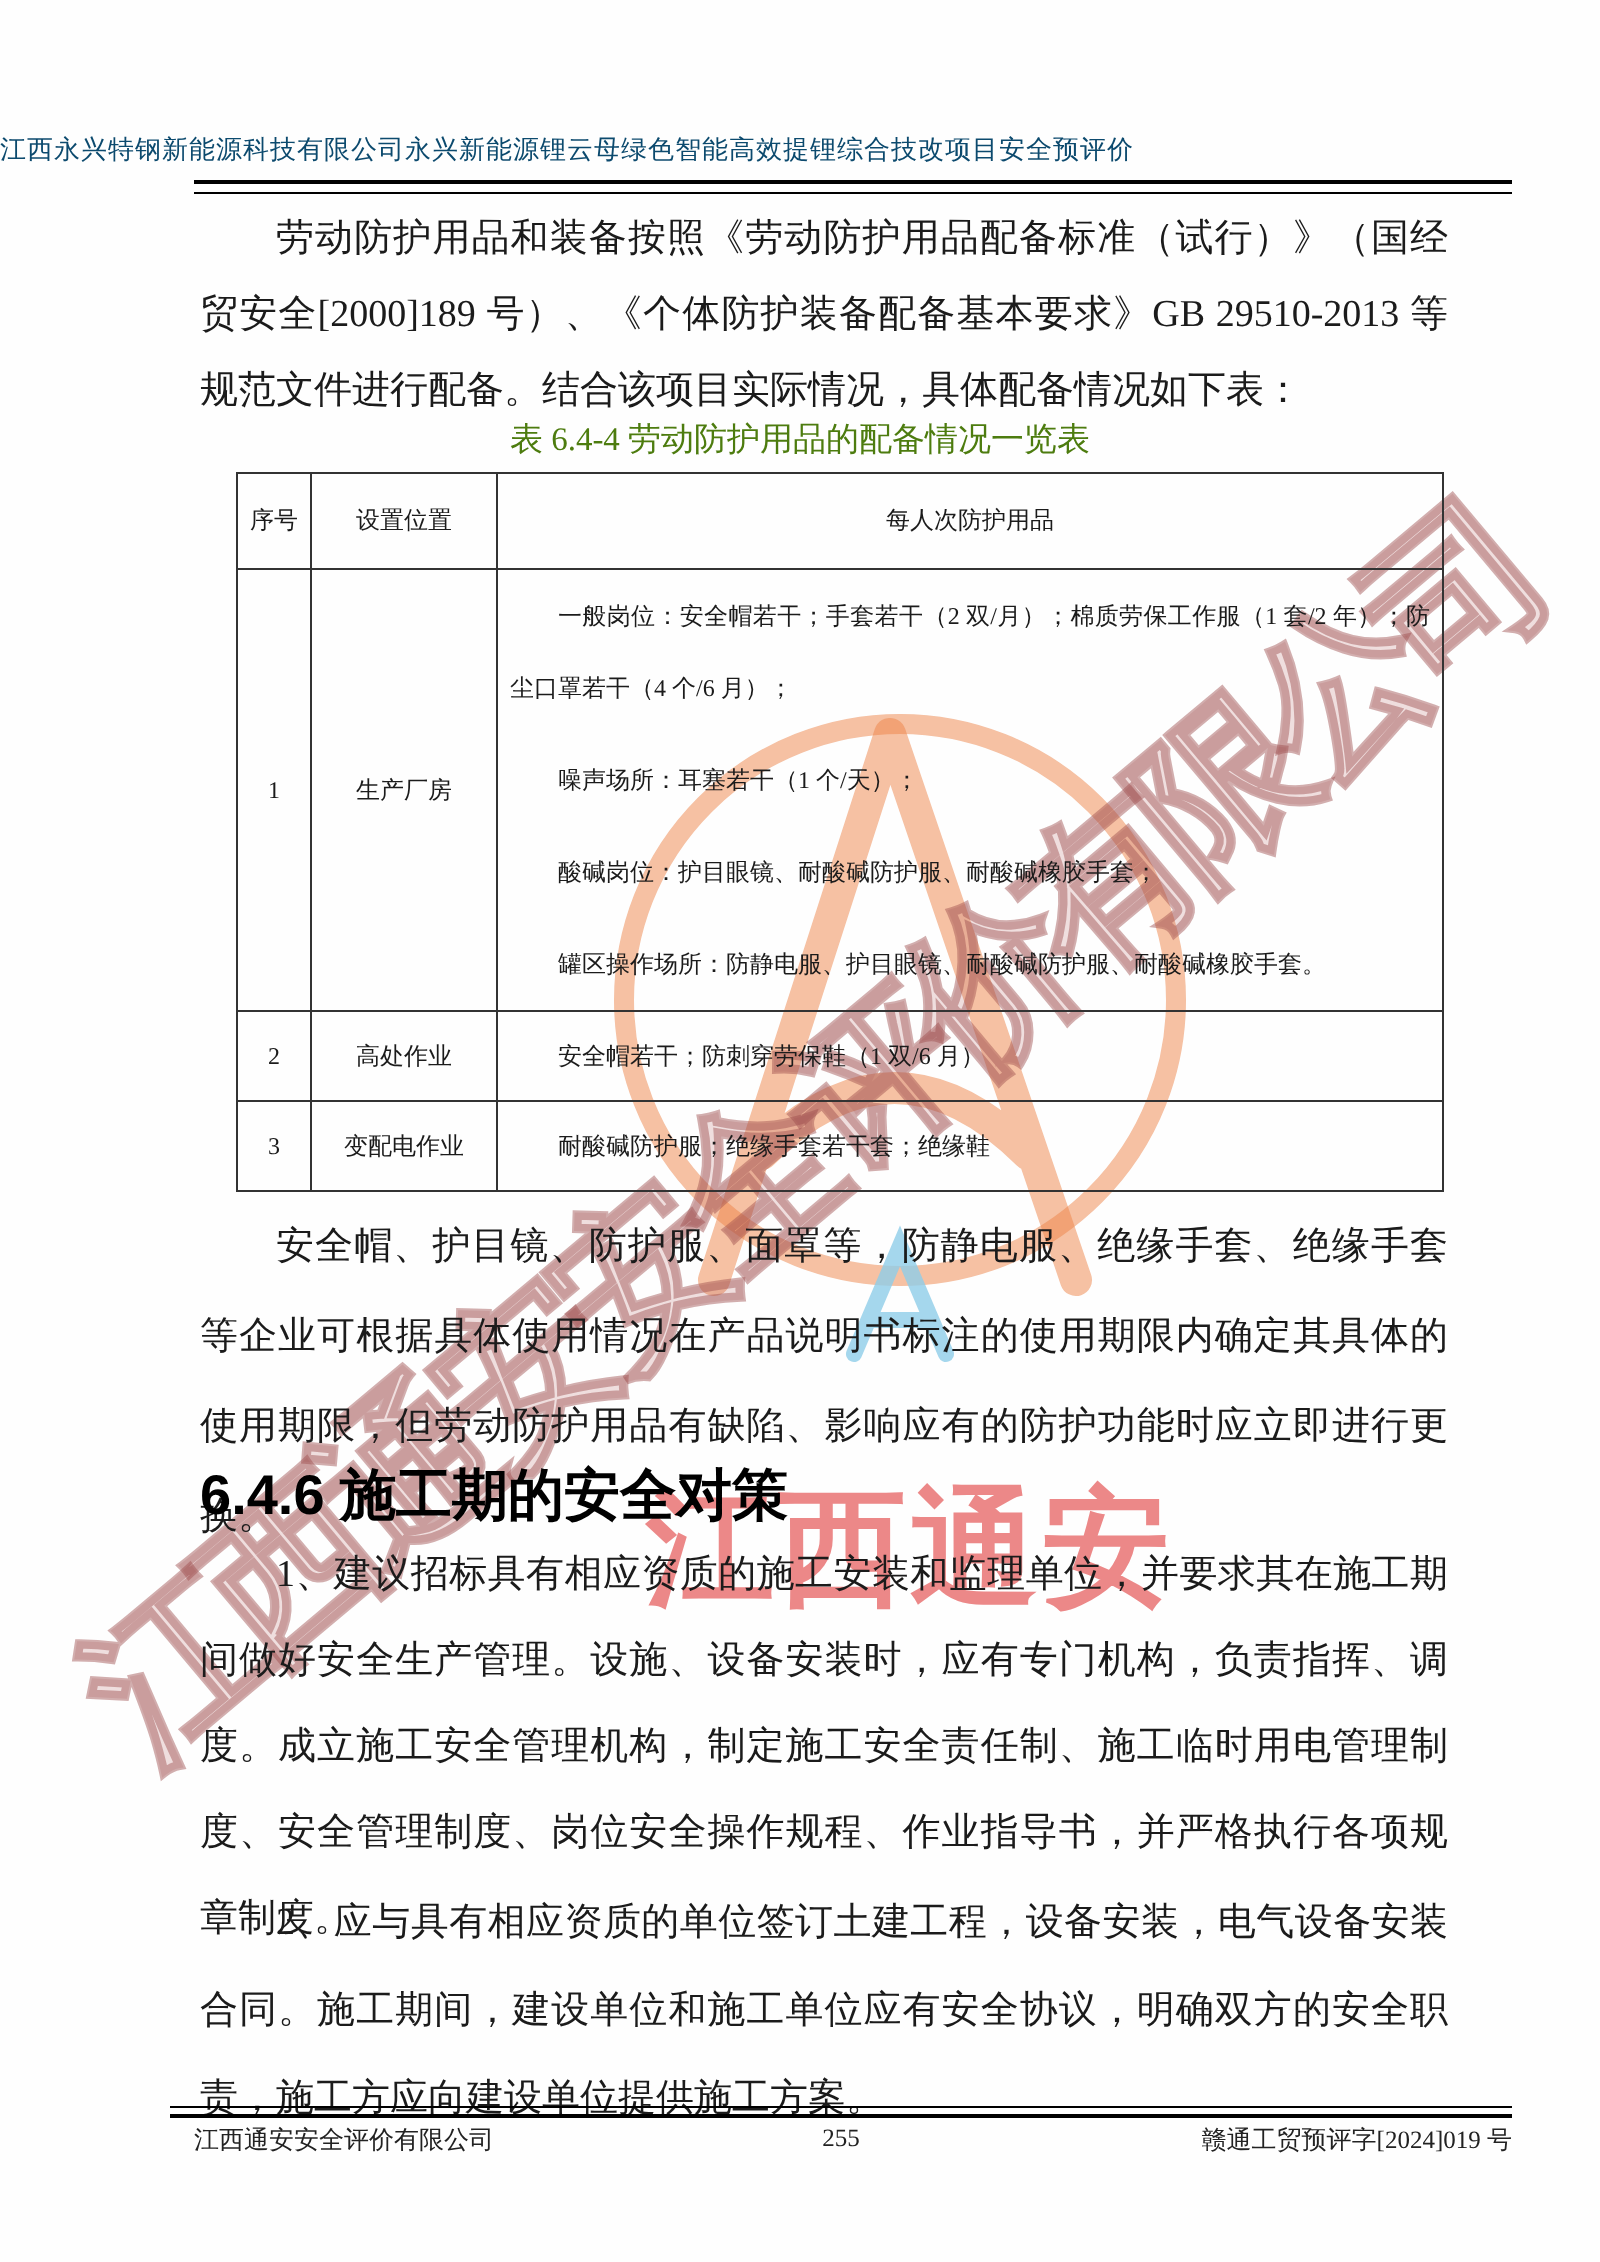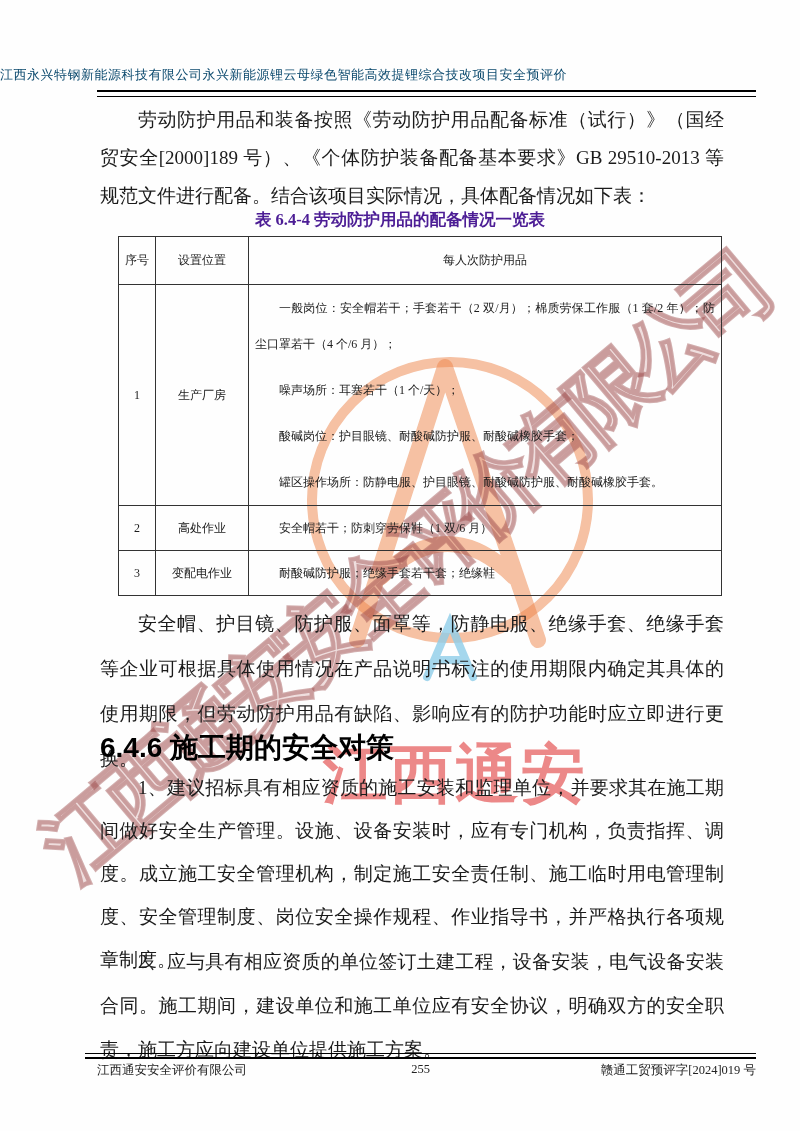--- a/index.html
+++ b/index.html
@@ -32,21 +32,21 @@
   .section-heading{
     position:absolute;top:729px;left:100px;width:624px;
     font-family:Liberation Sans, sans-serif;
     font-weight:bold;font-size:28px;color:#000;
   }
   .para-c1{top:766px;line-height:43px;}
   .para-c2{top:940px;line-height:44px;}
   
   .tbl-caption{
     position:absolute;top:209px;left:0;width:100%;text-align:center;
-    font-weight:bold;font-size:16.5px;color:#4c1d95;
+    font-weight:normal;font-size:16.5px;color:#4d7c0f;
   }
   table.prot{
     position:absolute;top:236px;left:118px;width:603px;
     border-collapse:collapse;table-layout:fixed;
     font-size:12px;color:#1b1b1b;
   }
   table.prot td,table.prot th{
     border:1px solid #333;
     font-weight:normal;vertical-align:middle;
     padding:0 6px;

